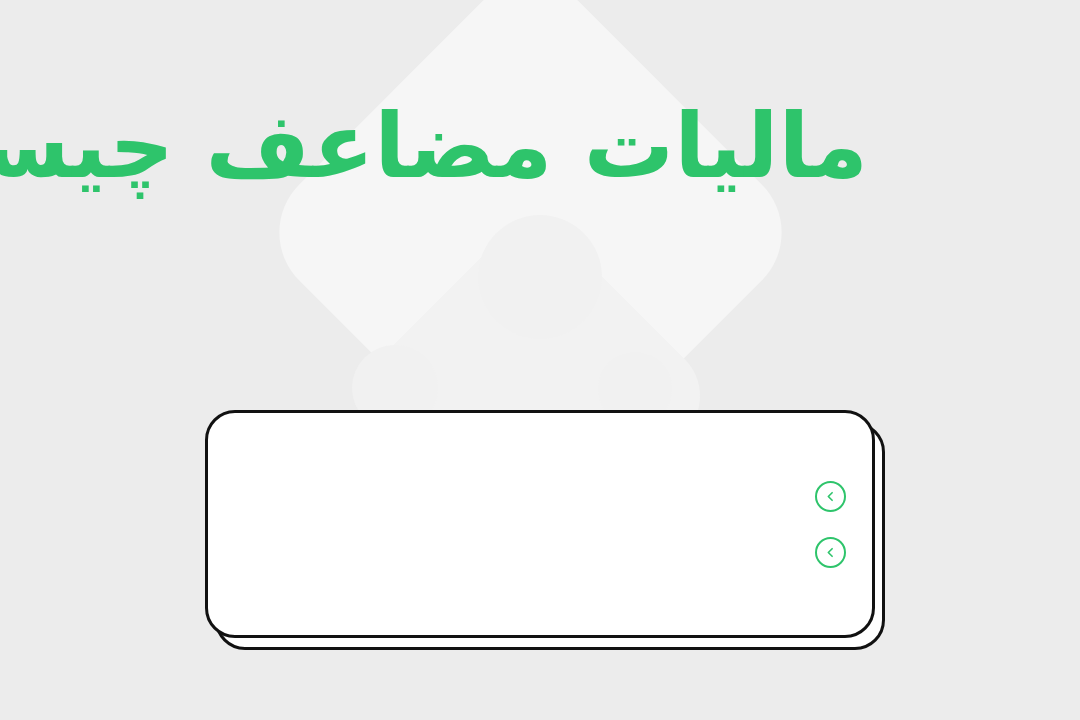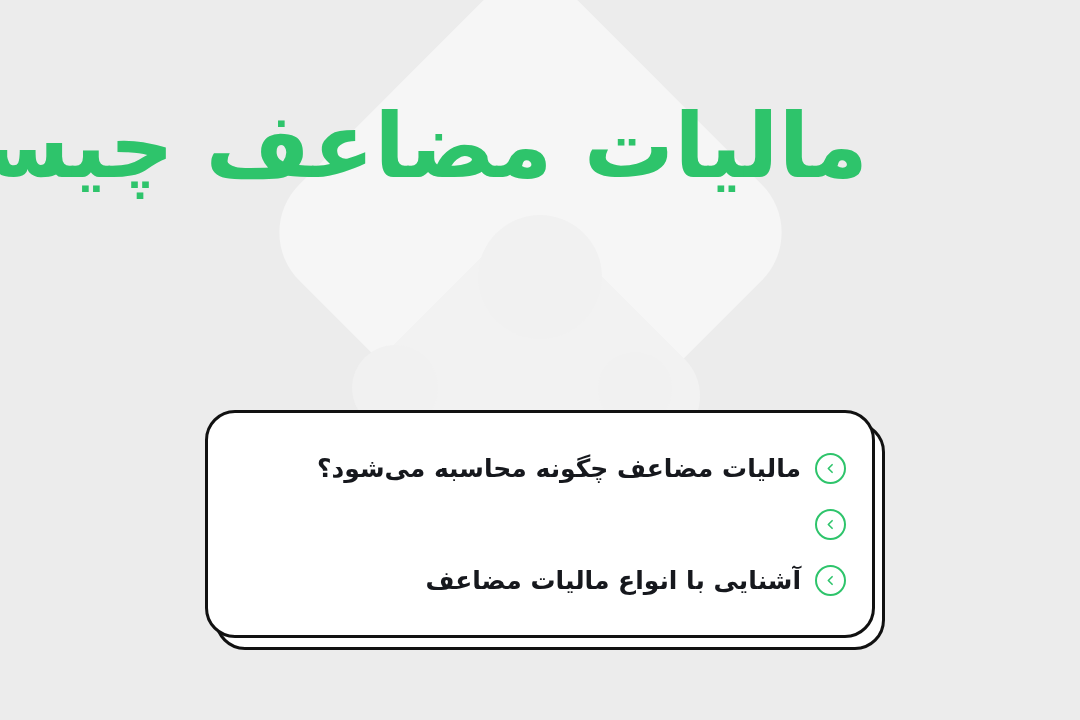--- a/index.html
+++ b/index.html
@@ -206,37 +206,28 @@
     <div class="card-back"></div>
     <div class="card-front">
       <ul class="faq-list">
 
         <li class="faq-item">
           <span class="chevron-badge">
             <svg width="13" height="13" viewBox="0 0 24 24" fill="none" stroke="#2ec46b" stroke-width="3" stroke-linecap="round" stroke-linejoin="round">
               <polyline points="15 5 8 12 15 19"></polyline>
             </svg>
           </span>
-          <span class="faq-text">مالیات مضاعف چگونه محاسبه می‌شود؟</span>
         </li>
 
         <li class="faq-item">
           <span class="chevron-badge">
             <svg width="13" height="13" viewBox="0 0 24 24" fill="none" stroke="#2ec46b" stroke-width="3" stroke-linecap="round" stroke-linejoin="round">
               <polyline points="15 5 8 12 15 19"></polyline>
             </svg>
           </span>
         </li>
 
-        <li class="faq-item">
-          <span class="chevron-badge">
-            <svg width="13" height="13" viewBox="0 0 24 24" fill="none" stroke="#2ec46b" stroke-width="3" stroke-linecap="round" stroke-linejoin="round">
-              <polyline points="15 5 8 12 15 19"></polyline>
-            </svg>
-          </span>
-          <span class="faq-text">آشنایی با انواع مالیات مضاعف</span>
-        </li>
 
       </ul>
     </div>
   </div>
 
 </div>
 
 </body></html>

